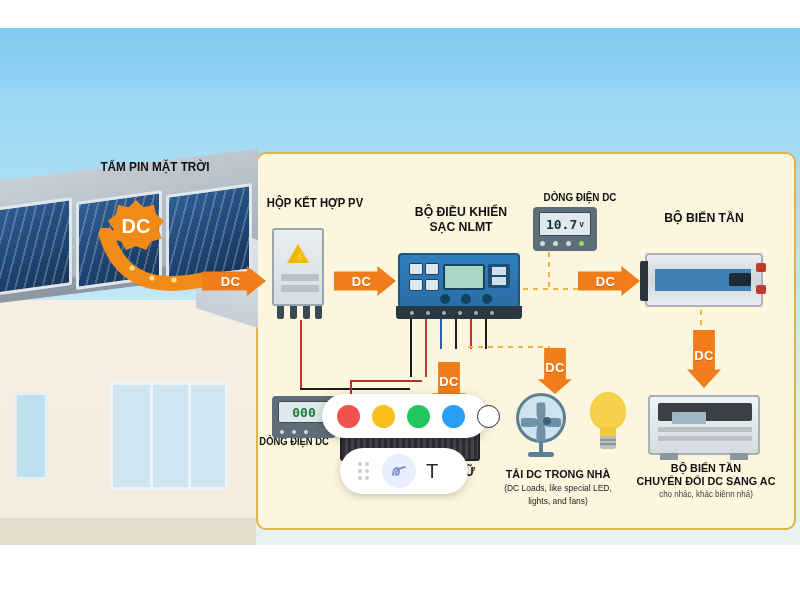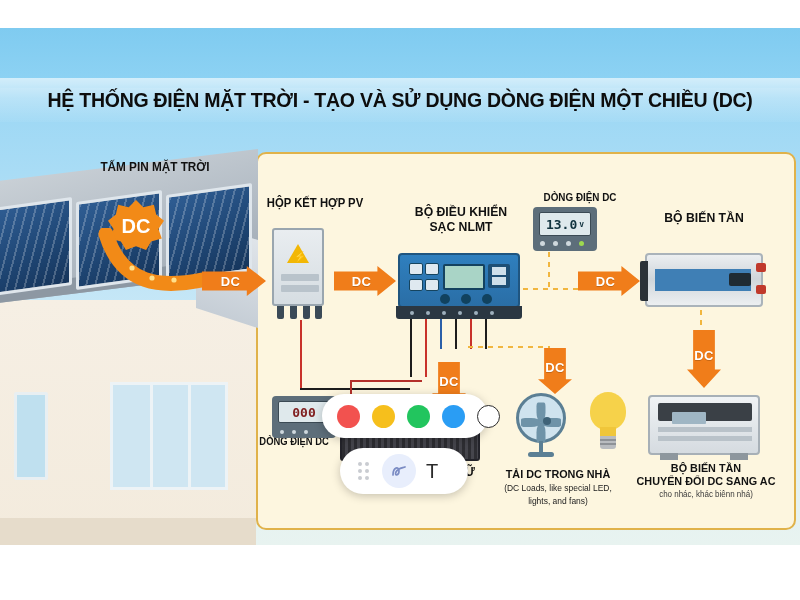--- a/index.html
+++ b/index.html
@@ -165,21 +165,21 @@
   .meter-top .dots i.on{background:#9ed94f;}
 
   .meter-bot {
     position:absolute; left:272px; top:396px; width:64px; height:42px;
     background:#5d6e7a; border-radius:4px;
   }
   .meter-bot .lcd {
     position:absolute; left:6px; top:5px; width:52px; height:22px;
     background:#dfe9ec; border:1px solid #3b4a54; border-radius:2px;
     display:flex;align-items:center;justify-content:center;
-    font-family:"DejaVu Sans Mono", monospace; font-size:13px; font-weight:700; color:#7f1d1d;
+    font-family:"DejaVu Sans Mono", monospace; font-size:13px; font-weight:700; color:#15803d;
   }
   .meter-bot .dots{position:absolute;left:8px;bottom:4px;display:flex;gap:8px;}
   .meter-bot .dots i{width:4px;height:4px;border-radius:50%;background:#cfd8dd;}
 
   .battery {
     position:absolute; left:340px; top:415px; width:140px; height:46px;
     background: repeating-linear-gradient(90deg,#2e2e33 0 3px,#46464d 3px 6px);
     border:2px solid #23232a; border-radius:3px;
   }
   .battery .term{position:absolute;top:-7px;width:14px;height:8px;background:#54545c;border-radius:2px 2px 0 0;}
@@ -288,23 +288,20 @@
   .tool-pop .txt { font-size:20px; color:#2b2b2b; font-weight:500; }
 </style>
 </head>
 <body>
 
 <div id="stage">
 
   <div class="sky"></div>
   <div class="sky-top-fade"></div>
 
-  <div class="title-bar">
-    <div class="t">HỆ THỐNG ĐIỆN MẶT TRỜI - TẠO VÀ SỬ DỤNG DÒNG ĐIỆN MỘT CHIỀU (DC)</div>
-  </div>
 
   <div class="dc-panel"></div>
 
   <div class="house-wall"></div>
   <div class="house-floor"></div>
   <div class="roof"></div>
   <div class="roof-edge"></div>
   <div class="roof-side"></div>
   <div class="panel-grid pg1"></div>
   <div class="panel-grid pg2"></div>
@@ -384,21 +381,21 @@
   <div class="wire red" style="left:300px;top:320px;height:70px;"></div>
   <div class="wire" style="left:300px;top:388px;width:110px;height:2px;"></div>
 
   <div class="dotline" style="left:523px;top:288px;width:56px;"></div>
   <div class="dotline-v" style="left:548px;top:252px;height:36px;"></div>
   <div class="dotline" style="left:468px;top:346px;width:82px;"></div>
   <div class="dotline-v" style="left:700px;top:310px;height:24px;"></div>
 
   <div class="meter-top">
     <div class="lcd">
-      <span>13.0</span>
+      <span>10.7</span>
       <span class="u">v</span>
     </div>
     <div class="dots">
         <i></i>
         <i></i>
         <i></i>
         <i class="on"></i>
       </div>
   </div>
 

